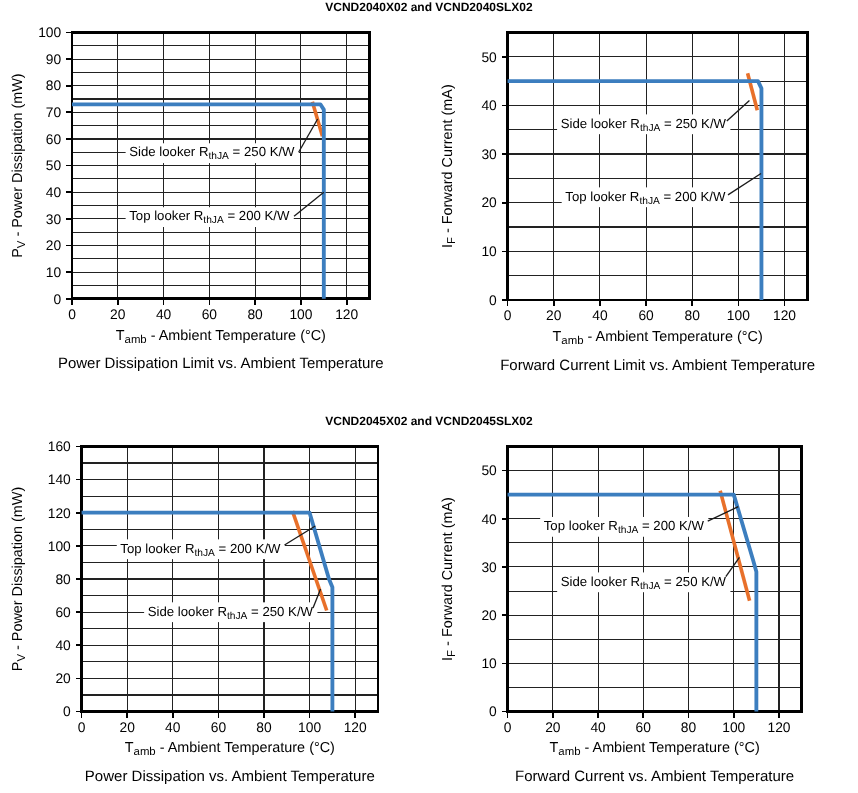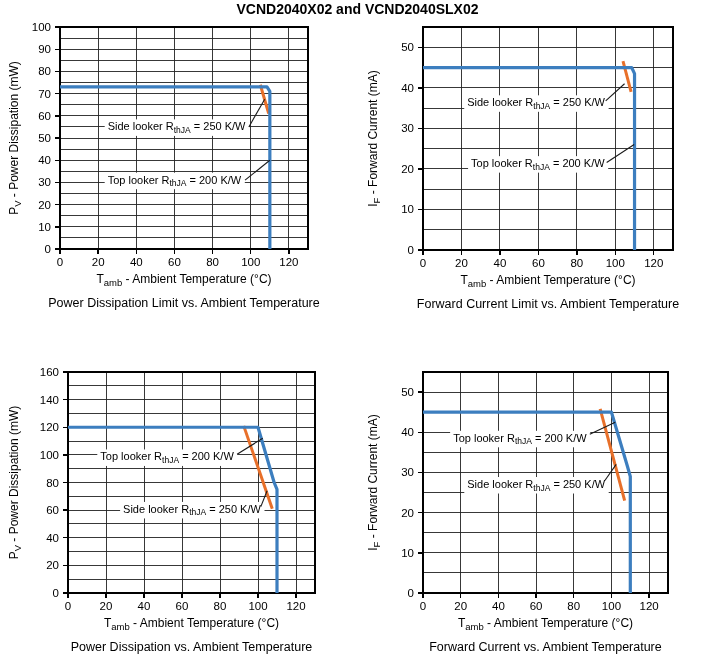--- a/index.html
+++ b/index.html
@@ -7,35 +7,36 @@
     position:relative;
     width:715px;height:661px;
     background:#ffffff;
     font-family:"Liberation Sans", sans-serif;
     overflow:hidden;
   }
   .group-title{
     position:absolute;
     left:0;width:715px;
     text-align:center;
-    font-size:14px;
+    font-size:10px;
     font-weight:bold;
     color:#000;
     font-family:"Liberation Sans", sans-serif;
   }
   #charts svg text{
     font-family:"Liberation Sans", sans-serif;
     fill:#000;
   }
 </style>
 </head>
 <body>
 
 <div class="page">
   <div class="group-title" style="top:1px">VCND2040X02 and VCND2040SLX02</div>
+  <div class="group-title" style="top:346px">VCND2045X02 and VCND2045SLX02</div>
   <div id="charts">
       <svg width="360" height="330" style="position: absolute; left: 0px; top: 0px; overflow: visible;">
         <g stroke="#222222" stroke-width="0.9" shape-rendering="crispEdges">
           <line x1="98.15384615384616" y1="27" x2="98.15384615384616" y2="249"></line>
           <line x1="136.30769230769232" y1="27" x2="136.30769230769232" y2="249"></line>
           <line x1="174.46153846153845" y1="27" x2="174.46153846153845" y2="249"></line>
           <line x1="212.6153846153846" y1="27" x2="212.6153846153846" y2="249"></line>
           <line x1="250.76923076923077" y1="27" x2="250.76923076923077" y2="249"></line>
           <line x1="288.9230769230769" y1="27" x2="288.9230769230769" y2="249"></line>
           <line x1="60" y1="237.9" x2="308" y2="237.9"></line>

